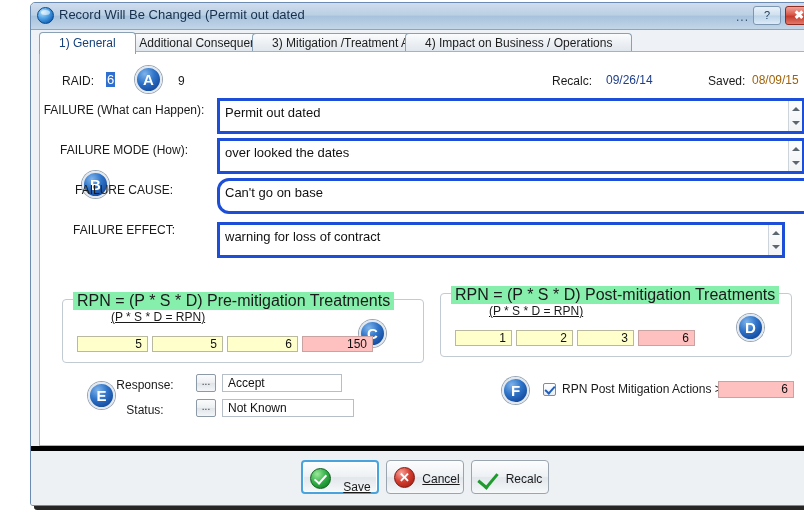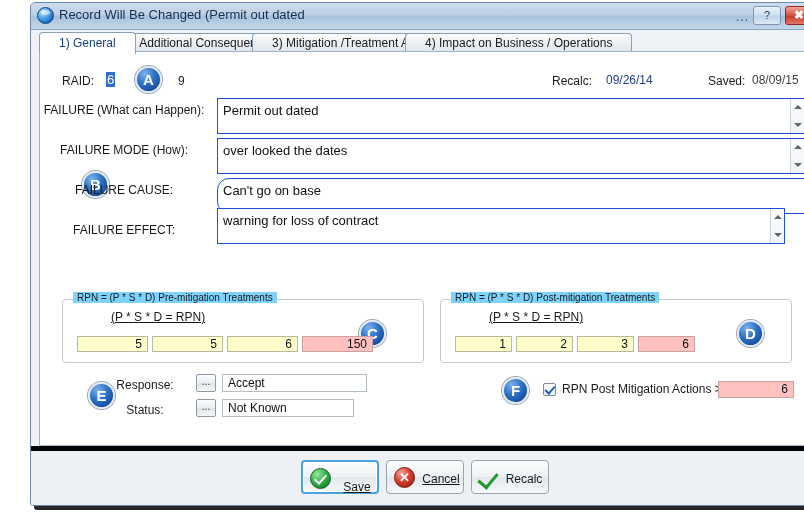--- a/index.html
+++ b/index.html
@@ -136,21 +136,21 @@
     color:#ffffff;
     font-size:15px;
     font-weight:bold;
     text-align:center;
     line-height:23px;
   }
 
   
   .tfield{
     position:absolute;
-    border:1px solid #1d4ed8;
+    border:3px solid #1d4ed8;
     background:#ffffff;
     box-sizing:border-box;
   }
   .tfield .tval{
     position:absolute;left:5px;top:4px;
     font-size:13px;color:#111;
     white-space:nowrap;
   }
   .spin{
     position:absolute;right:0;top:0;bottom:0;width:14px;
@@ -168,23 +168,23 @@
   
   .groupbox{
     position:absolute;
     border:1px solid #c2cad2;
     border-radius:4px;
     background:#ffffff;
     box-sizing:border-box;
   }
   .gb-title{
     position:absolute;top:-8px;left:10px;
-    background:#7dd3fc;
+    background:#86efac;
     padding:0 4px;
-    font-size:10px;
+    font-size:16px;
     color:#1a1a1a;
     white-space:nowrap;
   }
   .gb-sub{
     position:absolute;
     font-size:12px;
     color:#1a1a1a;
     text-decoration:underline;
     white-space:nowrap;
   }
@@ -316,21 +316,21 @@
     <div class="content">
 
       <div class="lbl" style="left:22px;top:22px;">RAID:</div>
       <div style="position:absolute;left:66px;top:20px;background:#2f6fd0;color:#ffffff;font-size:13px;padding:0 1px;">6</div>
       <div class="badge" style="left:95px;top:14px;">A</div>
       <div class="lbl" style="left:138px;top:22px;">9</div>
 
       <div class="lbl" style="left:512px;top:22px;">Recalc:</div>
       <div class="lbl" style="left:566px;top:21px;color:#1f3f8a;">09/26/14</div>
       <div class="lbl" style="left:668px;top:22px;">Saved:</div>
-      <div class="lbl" style="left:712px;top:21px;color:#404040;">08/09/15</div>
+      <div class="lbl" style="left:712px;top:21px;color:#a16207;">08/09/15</div>
 
       <div class="lbl r" style="left:0px;top:51px;width:168px;">FAILURE (What can Happen):</div>
       <div class="tfield" style="left:177px;top:46px;width:588px;height:36px;">
         <div class="tval">Permit out dated</div>
         <div class="spin">
             <i class="up"></i>
             <i class="dn"></i>
           </div>
       </div>
 
@@ -347,52 +347,52 @@
       <div class="lbl r" style="left:0px;top:131px;width:168px;">FAILURE CAUSE:</div>
       <div class="tfield" style="left:177px;top:126px;width:604px;height:36px;border-radius:12px;">
         <div class="tval">Can't go on base</div>
         <div class="spin">
             <i class="up"></i>
             <i class="dn"></i>
           </div>
       </div>
 
       <div class="lbl r" style="left:0px;top:171px;width:168px;">FAILURE EFFECT:</div>
-      <div class="tfield" style="left:177px;top:156px;width:568px;height:36px;">
+      <div class="tfield" style="left:177px;top:170px;width:568px;height:36px;">
         <div class="tval">warning for loss of contract</div>
         <div class="spin">
             <i class="up"></i>
             <i class="dn"></i>
           </div>
       </div>
 
       <div class="groupbox" style="left:22px;top:247px;width:362px;height:64px;">
         <div class="gb-title">RPN = (P * S * D) Pre-mitigation Treatments</div>
         <div class="gb-sub" style="left:48px;top:10px;">(P * S * D = RPN)</div>
         <div class="badge" style="left:296px;top:20px;">C</div>
         <div class="numfield yellow" style="left:14px;top:36px;width:71px;">5</div>
         <div class="numfield yellow" style="left:89px;top:36px;width:71px;">5</div>
         <div class="numfield yellow" style="left:164px;top:36px;width:71px;">6</div>
         <div class="numfield pink" style="left:239px;top:36px;width:71px;">150</div>
       </div>
 
-      <div class="groupbox" style="left:400px;top:247px;width:352px;height:64px;">
+      <div class="groupbox" style="left:400px;top:241px;width:352px;height:64px;">
         <div class="gb-title">RPN = (P * S * D) Post-mitigation Treatments</div>
         <div class="gb-sub" style="left:48px;top:10px;">(P * S * D = RPN)</div>
         <div class="badge" style="left:296px;top:20px;">D</div>
         <div class="numfield yellow" style="left:14px;top:36px;width:57px;">1</div>
         <div class="numfield yellow" style="left:75px;top:36px;width:57px;">2</div>
         <div class="numfield yellow" style="left:136px;top:36px;width:57px;">3</div>
         <div class="numfield pink" style="left:197px;top:36px;width:57px;">6</div>
       </div>
 
       <div class="badge" style="left:48px;top:330px;">E</div>
       <div class="lbl r" style="left:60px;top:326px;width:90px;">Response:</div>
       <div class="browse" style="left:156px;top:322px;">...</div>
-      <div class="combo" style="left:182px;top:322px;width:145px;">Accept</div>
+      <div class="combo" style="left:182px;top:322px;width:120px;">Accept</div>
 
       <div class="lbl r" style="left:60px;top:351px;width:90px;">Status:</div>
       <div class="browse" style="left:156px;top:347px;">...</div>
       <div class="combo" style="left:182px;top:347px;width:132px;">Not Known</div>
 
       <div class="badge" style="left:462px;top:325px;">F</div>
       <div class="cbox" style="left:503px;top:331px;"></div>
       <div class="lbl" style="left:522px;top:330px;">RPN Post Mitigation Actions &gt;&gt;&gt;</div>
       <div class="numfield pink" style="left:678px;top:329px;width:76px;height:17px;line-height:15px;">6</div>
 

